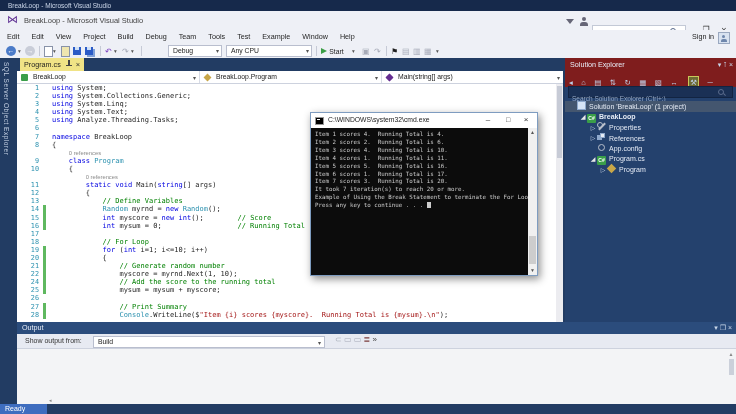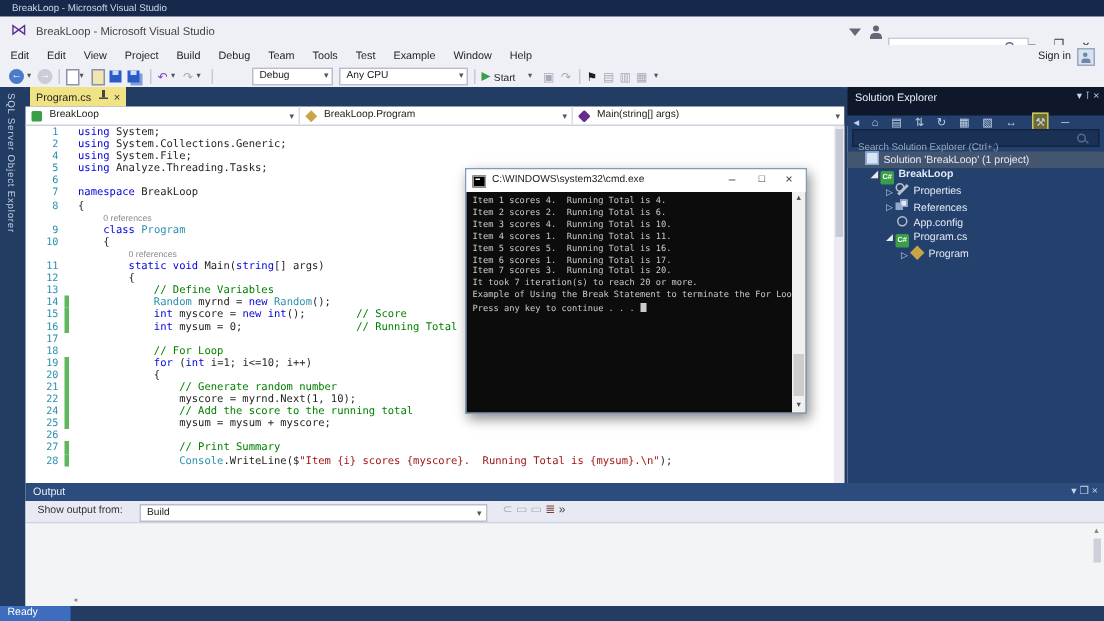--- a/index.html
+++ b/index.html
@@ -77,21 +77,21 @@
   .k{color:#0000E0;} .t{color:#2B91AF;} .c{color:#008000;} .s{color:#A31515;} .p{color:#1E1E1E;}
   .lens{color:#8A8A8A;font-size:5.8px;font-family:"Liberation Sans",sans-serif;}
   #editor-scrollbar{left:556px;top:84px;width:7px;height:238px;background:#ECECF0;}
   #editor-thumb{position:absolute;left:1px;top:2px;width:5px;height:72px;background:#C7CBD6;}
 
   
   #splitter{left:563px;top:58px;width:2px;height:264px;background:#223C63;}
 
   
   #solution-explorer{left:565px;top:58px;width:171px;height:264px;background:#24416D;}
-  #se-title{position:absolute;left:0;top:0;width:171px;height:19px;background:#0f172a;color:#E8EEF8;font-size:7.2px;line-height:13px;padding-left:5px;box-sizing:border-box;}
+  #se-title{position:absolute;left:0;top:0;width:171px;height:29px;background:#7f1d1d;color:#E8EEF8;font-size:7.2px;line-height:13px;padding-left:5px;box-sizing:border-box;}
   #se-title-icons{position:absolute;right:3px;top:0;color:#C9D6E8;font-size:7px;line-height:13px;}
   #se-toolbar{position:absolute;left:0;top:13px;width:171px;height:14px;}
   #se-toolbar span{display:inline-block;font-size:7.5px;color:#BFD0E8;line-height:13px;margin-left:4px;}
   #se-toolbar .hl{background:#6E6A33;border:1px solid #C8C85A;line-height:11px;padding:0 1px;margin-left:6px;}
   #se-search{position:absolute;left:3px;top:28px;width:165px;height:12px;background:#1A3055;border:1px solid #122442;box-sizing:border-box;}
   #se-search span{font-size:6.5px;color:#93A6C2;line-height:10px;padding-left:3px;display:inline-block;}
   #se-tree{position:absolute;left:0;top:43px;width:171px;}
   .tree-row{height:10.5px;line-height:10.5px;font-size:7px;color:#E4EAF4;white-space:nowrap;position:relative;}
   .tree-row.sel{background:#44566F;}
   .tree-row.bold{font-weight:bold;}
@@ -234,21 +234,22 @@
     </div>
     <div class="nav-combo" style="left:365px;width:181px;border-right:none;">
       <span class="nav-ic ic-method-sm"></span>
       <span>Main(string[] args)</span><span class="arr">▾</span>
     </div>
   </div>
 
   <div id="code" class="abs">
       <div class="code-row"><span class="ln">1</span><span class="bar"></span><span class="ctext"><span class="k">using</span><span class="p"> System;</span></span></div>
       <div class="code-row"><span class="ln">2</span><span class="bar"></span><span class="ctext"><span class="k">using</span><span class="p"> System.Collections.Generic;</span></span></div>
-      <div class="code-row"><span class="ln">4</span><span class="bar"></span><span class="ctext"><span class="k">using</span><span class="p"> System.File;</span></span></div>
+      <div class="code-row"><span class="ln">3</span><span class="bar"></span><span class="ctext"><span class="k">using</span><span class="p"> System.Linq;</span></span></div>
+      <div class="code-row"><span class="ln">4</span><span class="bar"></span><span class="ctext"><span class="k">using</span><span class="p"> System.Text;</span></span></div>
       <div class="code-row"><span class="ln">5</span><span class="bar"></span><span class="ctext"><span class="k">using</span><span class="p"> Analyze.Threading.Tasks;</span></span></div>
       <div class="code-row"><span class="ln">6</span><span class="bar"></span><span class="ctext"></span></div>
       <div class="code-row"><span class="ln">7</span><span class="bar"></span><span class="ctext"><span class="k">namespace</span><span class="p"> BreakLoop</span></span></div>
       <div class="code-row"><span class="ln">8</span><span class="bar"></span><span class="ctext"><span class="p">{</span></span></div>
       <div class="code-row"><span class="ln"></span><span class="bar"></span><span class="ctext lens" style="padding-left: 22.84px;">0 references</span></div>
       <div class="code-row"><span class="ln">9</span><span class="bar"></span><span class="ctext"><span class="p">    </span><span class="k">class</span><span class="p"> </span><span class="t">Program</span></span></div>
       <div class="code-row"><span class="ln">10</span><span class="bar"></span><span class="ctext"><span class="p">    {</span></span></div>
       <div class="code-row"><span class="ln"></span><span class="bar"></span><span class="ctext lens" style="padding-left: 39.68px;">0 references</span></div>
       <div class="code-row"><span class="ln">11</span><span class="bar"></span><span class="ctext"><span class="p">        </span><span class="k">static</span><span class="p"> </span><span class="k">void</span><span class="p"> Main(</span><span class="k">string</span><span class="p">[] args)</span></span></div>
       <div class="code-row"><span class="ln">12</span><span class="bar"></span><span class="ctext"><span class="p">        {</span></span></div>

